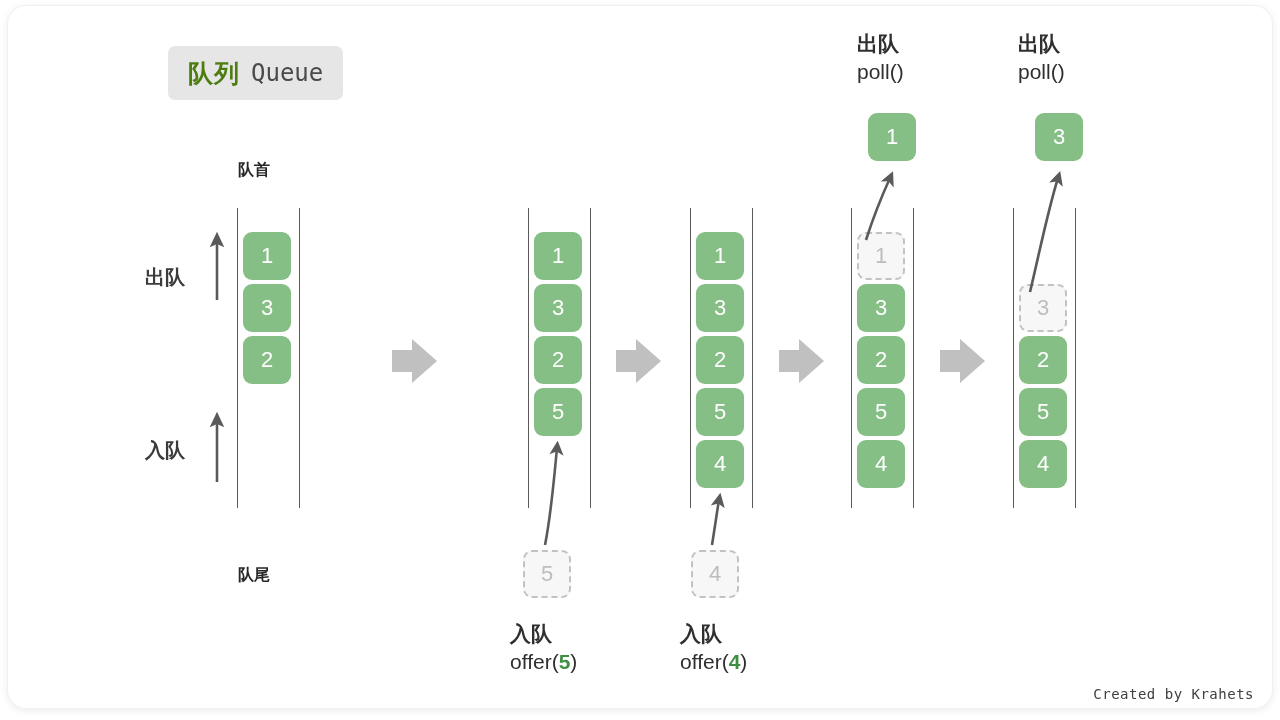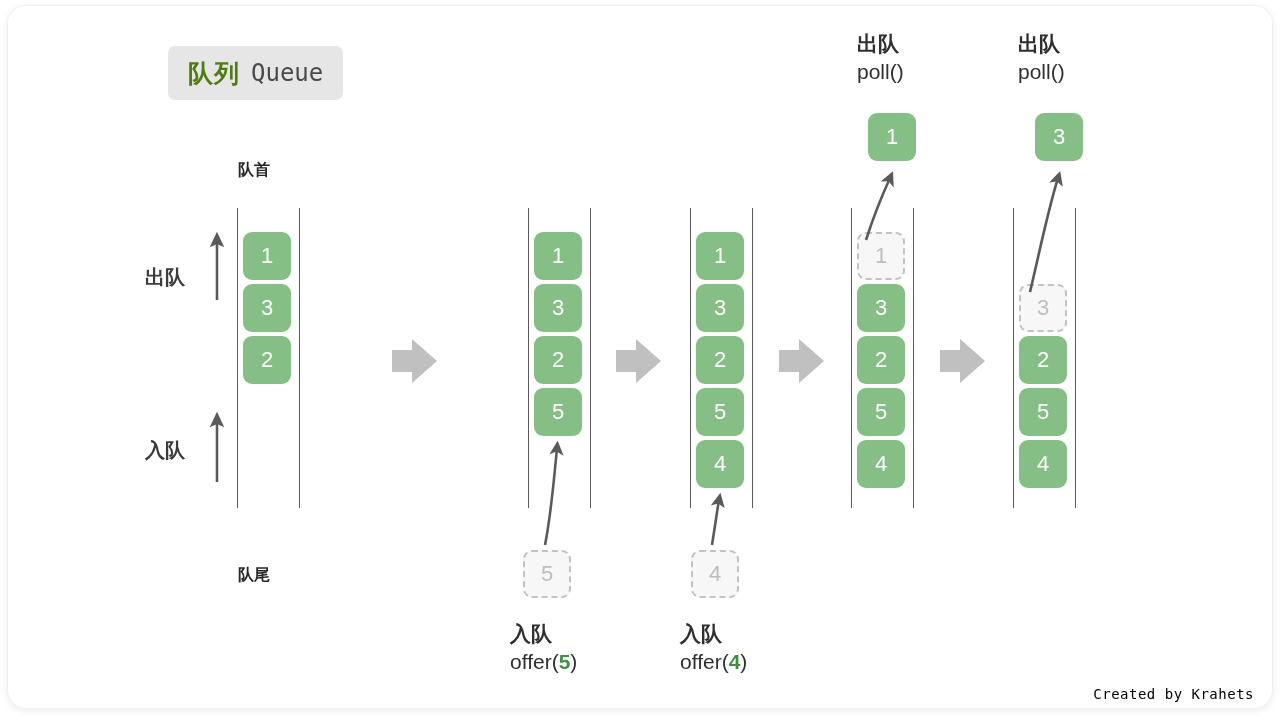--- a/index.html
+++ b/index.html
@@ -62,21 +62,21 @@
     position:absolute;text-align:left;white-space:nowrap;line-height:1.32;
   }
   .caption .cn{font-size:21px;font-weight:bold;color:#2f2f2f;display:block;}
   .caption .code{
     font-size:21px;color:#2f2f2f;display:block;
     font-family:Liberation Sans, sans-serif;
   }
   .caption .code em{font-style:normal;color:#3f8f43;font-weight:bold;}
   
   .watermark{
-    position:absolute;right:26px;bottom:18px;font-size:14px;color:#000000;
+    position:absolute;right:26px;bottom:18px;font-size:14px;color:#404040;
     font-family:"DejaVu Sans Mono","Liberation Mono",monospace;letter-spacing:.5px;
   }
   svg.overlay{position:absolute;left:0;top:0;width:1280px;height:720px;pointer-events:none;}
 </style>
 </head>
 <body>
 
 <div id="canvas">
   <div class="card"></div>
 

